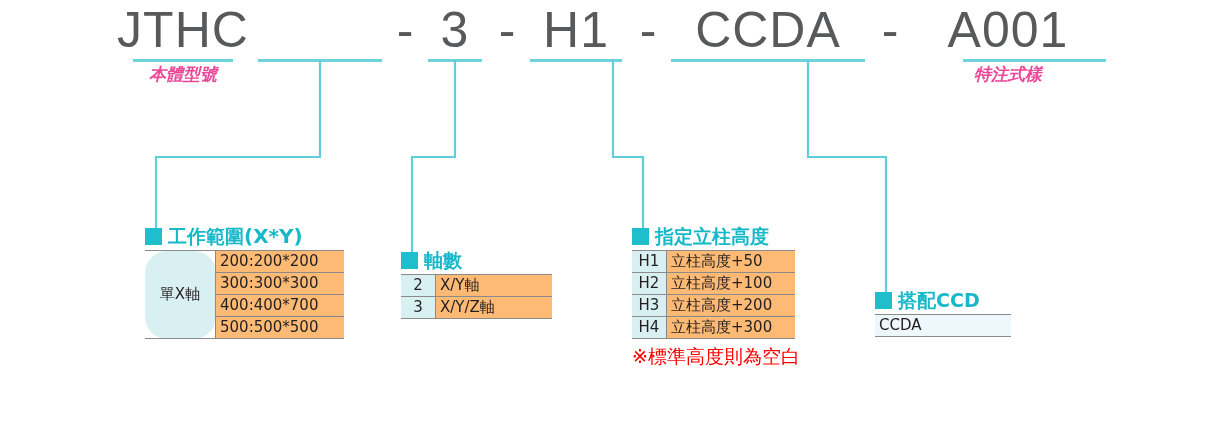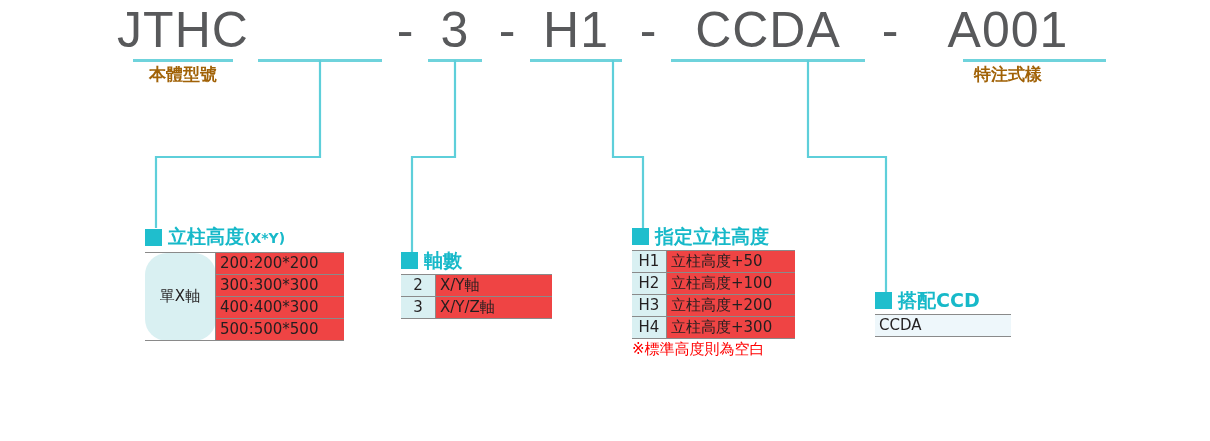--- a/index.html
+++ b/index.html
@@ -42,27 +42,28 @@
     line-height: 52px;
     text-align: center;
   }
   .mn-underline {
     position: absolute;
     height: 3px;
     background: #6fd3dc;
   }
   .mn-caption {
     position: absolute;
-    color: #a16207;
+    color: #ec4899;
     font-size: 17px;
     font-weight: bold;
     line-height: 20px;
     white-space: nowrap;
     text-align: center;
     font-family: "DejaVu Sans", "Liberation Sans", sans-serif;
+    font-style: italic;
   }
 
   
   #connectors {
     position: absolute;
     left: 0; top: 0;
     width: 1210px; height: 441px;
     pointer-events: none;
   }
 
@@ -82,21 +83,21 @@
     flex: 0 0 auto;
   }
   .head-title {
     color: #17b9c9;
     font-size: 19px;
     font-weight: bold;
     line-height: 21px;
     font-family: "DejaVu Sans", "Liberation Sans", sans-serif;
   }
   .head-title .sub {
-    font-size: 14px;
+    font-size: 20px;
     font-weight: bold;
   }
 
   table.spec {
     border-collapse: collapse;
     font-size: 15px;
     color: #231f20;
     font-family: "DejaVu Sans", "Liberation Sans", sans-serif;
   }
   table.spec td {
@@ -105,28 +106,28 @@
     padding: 0px 4px;
     height: 21px;
     line-height: 21px;
     white-space: nowrap;
   }
   td.key {
     background: #d9f0f2;
     text-align: center;
     border-right: 1px solid #8a8a8a;
   }
-  td.val { background: #ef4444; text-align: left; }
+  td.val { background: #fdba74; text-align: left; }
   td.val-wide { background: #eef7fb; text-align: left; }
 
   .note {
     color: #ff0000;
-    font-size: 15px;
+    font-size: 19px;
     line-height: 18px;
-    margin-top: 1px;
+    margin-top: 8px;
     white-space: nowrap;
     font-family: "DejaVu Sans", "Liberation Sans", sans-serif;
   }
 </style>
 </head>
 <body>
 
 <div id="model-number">
 
   <div class="mn-seg" style="left:108px; width:150px;">JTHC</div>
@@ -165,33 +166,33 @@
   <polyline points="455,60 455,157 412,157 412,252" fill="none" stroke="#5ecfda" stroke-width="2.2"></polyline>
 
   <polyline points="613,60 613,157 643,157 643,228" fill="none" stroke="#5ecfda" stroke-width="2.2"></polyline>
 
   <polyline points="808,60 808,157 886,157 886,292" fill="none" stroke="#5ecfda" stroke-width="2.2"></polyline>
 </svg>
 
 <div class="group" style="left:145px; top:226px;">
   <div class="group-head">
     <span class="head-square"></span>
-    <span class="head-title"><span>立柱高度</span><span class="sub">(X*Y)</span></span>
+    <span class="head-title"><span>工作範圍</span><span class="sub">(X*Y)</span></span>
   </div>
   <table class="spec">
     <tbody>
         <tr>
       <td class="key" rowspan="4" style="width:62px;border-radius:22px;">單X軸</td>
       <td class="val" style="width:120px;">200:200*200</td>
     </tr>
     <tr>
       <td class="val">300:300*300</td>
     </tr>
     <tr>
-      <td class="val">400:400*300</td>
+      <td class="val">400:400*700</td>
     </tr>
     <tr>
       <td class="val">500:500*500</td>
     </tr>
   </tbody>
     </table>
 </div>
 
 <div class="group" style="left:401px; top:250px;">
   <div class="group-head">

